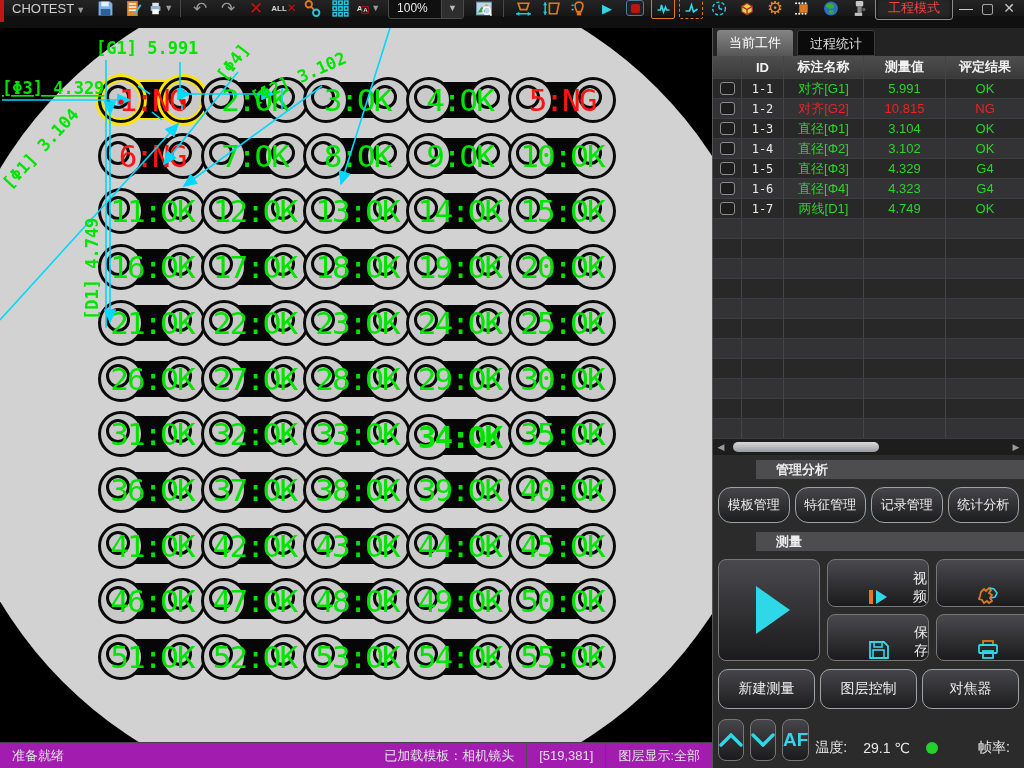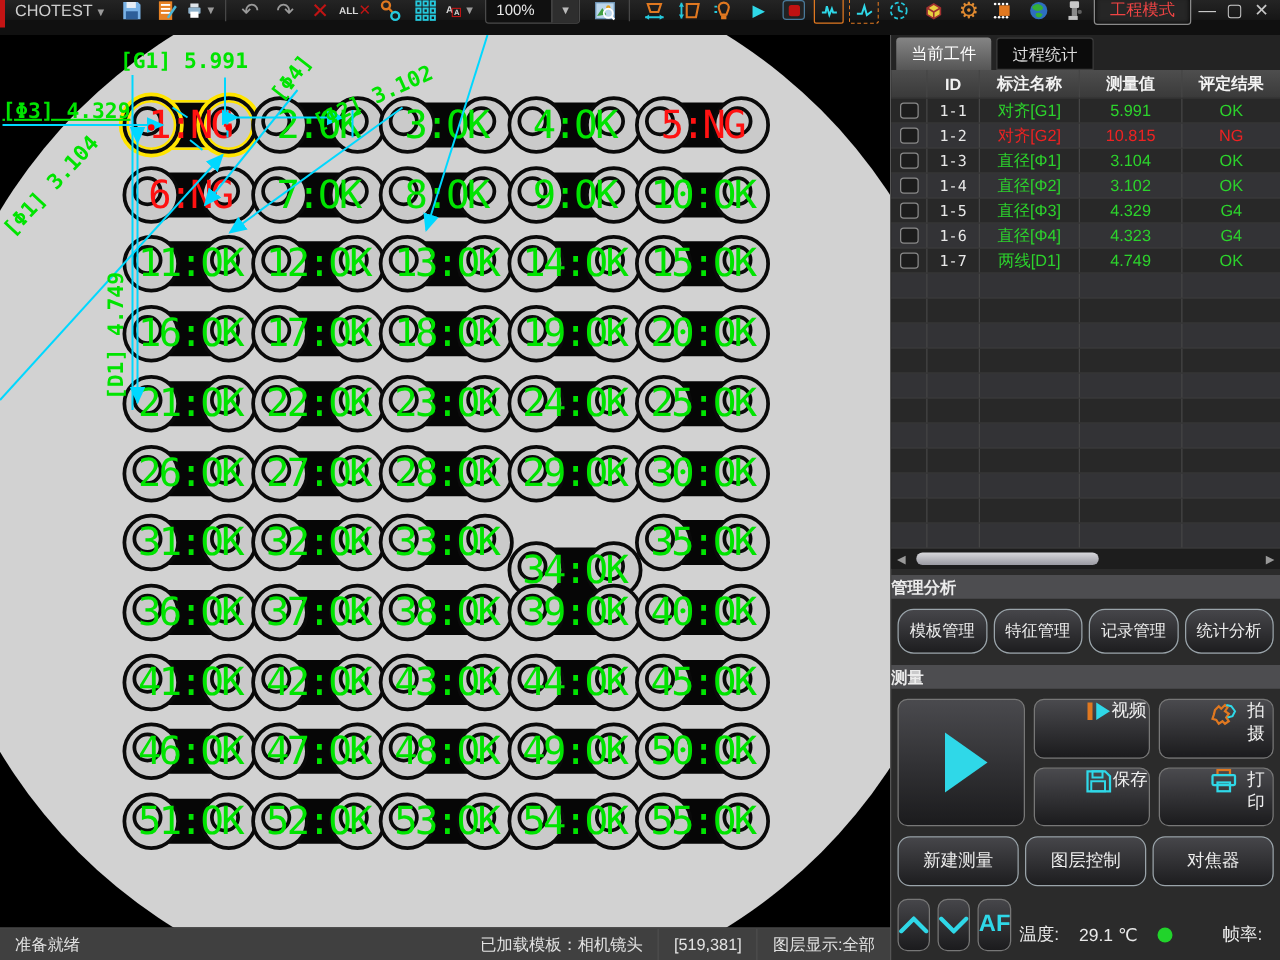--- a/index.html
+++ b/index.html
@@ -69,45 +69,45 @@
   #gbody .trow .c1 { color:#e8e8e8; font-family:"DejaVu Sans Mono",monospace; font-size:12px; }
   .trow.ok .c2,.trow.ok .c3,.trow.ok .c4 { color:#2cd32c; }
   .trow.ng .c2,.trow.ng .c3,.trow.ng .c4 { color:#e22; }
   .cbx { width:15px; height:13px; border:1px solid #8a8a8a; border-radius:3px; background:#1c1c1c; }
   #hscroll { height:16px; background:#1d1d1d; display:flex; align-items:center; padding:0 2px; }
   #hscroll .arr { color:#999; font-size:9px; width:12px; text-align:center; }
   #hscroll .track { flex:1; position:relative; height:10px; }
   #hscroll .thumb { position:absolute; left:6px; top:0; width:146px; height:10px; border-radius:5px;
     background:linear-gradient(#d8d8dc,#9a9aa2); }
   .sec-head { height:19px; background:#4d4d50; color:#ececec; font-size:13px; font-weight:bold;
-    display:flex; align-items:center; padding-left:0; margin-top:5px; }
+    display:flex; align-items:center; padding-left:20px; margin-top:5px;margin-left:43px; }
   .btnrow { display:flex; gap:5px; padding:8px 5px 4px 5px; }
   .pbtn { flex:1; height:36px; border-radius:13px; border:1px solid #9aa4aa;
     background:linear-gradient(#46464a,#1d1d1f); color:#eee; font-size:13px;
     display:flex; align-items:center; justify-content:center; white-space:nowrap; }
   #measure-grid { display:flex; gap:7px; padding:8px 5px 0 5px; }
   #bigplay { width:102px; height:102px; flex:none; border-radius:8px; border:1px solid #777;
     background:linear-gradient(#4a4a4e,#1b1b1d); display:flex; align-items:center; justify-content:center; }
   #bigplay .tri { width:0; height:0; border-left:34px solid #2fd8e8; border-top:24px solid transparent;
     border-bottom:24px solid transparent; margin-left:8px; }
   #mgrid-right { flex:1; display:grid; grid-template-columns:1fr 1fr; grid-template-rows:1fr 1fr; gap:7px; }
   .mbtn { border-radius:8px; border:1px solid #777; background:linear-gradient(#4a4a4e,#1b1b1d);
-    color:#f0f0f0; font-size:14px; display:flex; align-items:flex-start; justify-content:center; gap:0;padding-left:40px; }
+    color:#f0f0f0; font-size:14px; display:flex; align-items:flex-end; justify-content:center; gap:24px;padding-left:40px; }
   .mbtn svg { flex:none; }
   .row3 .pbtn { height:40px; border-radius:10px; font-size:14px; }
   #bottomrow { display:flex; align-items:flex-end; gap:6px; padding:6px 5px 0 5px; }
   .sqbtn { width:44px; height:42px; border-radius:8px; border:1px solid #777;
     background:linear-gradient(#46464a,#1b1b1d); display:flex; align-items:center; justify-content:center;
     color:#2fd8e8; font-weight:bold; font-size:19px; }
   #env { margin-left:auto; color:#e8e8e8; font-size:14px; display:flex; align-items:center; gap:16px;
     padding-bottom:4px; white-space:nowrap; }
   #tempdot { width:12px; height:12px; border-radius:50%; background:#21d32b; display:inline-block; }
 
   
-  #statusbar { position:absolute; left:0; top:742px; width:712px; height:26px; background:#404040;
+  #statusbar { position:absolute; left:0; top:742px; width:712px; height:26px; background:#a21caf;
     border-top:1px solid #444; display:flex; align-items:center; color:#e2e2e2; font-size:13px; }
   #statusbar .sleft { padding-left:12px; }
   #statusbar .sgrp { margin-left:auto; display:flex; align-items:center; height:100%; }
   #statusbar .sitem { padding:0 12px; height:100%; display:flex; align-items:center; border-left:1px solid #4d4d4d; }
   #statusbar .sitem:first-child { border-left:none; }
 </style>
 </head>
 <body>
 
 <div id="app">
@@ -604,21 +604,21 @@
         <div class="cell ok" style="left: 299px; top: 381.2px;">
           <div class="pill"></div>
           <div class="dcirc l">
             <i></i>
           </div>
           <div class="dcirc r">
             <i></i>
           </div>
           <div class="lbl">33:OK</div>
         </div>
-        <div class="cell ok" style="left: 401.5px; top: 403px;">
+        <div class="cell ok" style="left: 401.5px; top: 384px; font-weight: bold;">
           <div class="pill"></div>
           <div class="dcirc l">
             <i></i>
           </div>
           <div class="dcirc r">
             <i></i>
           </div>
           <div class="lbl">34:OK</div>
         </div>
         <div class="cell ok" style="left: 504px; top: 381.2px;">

